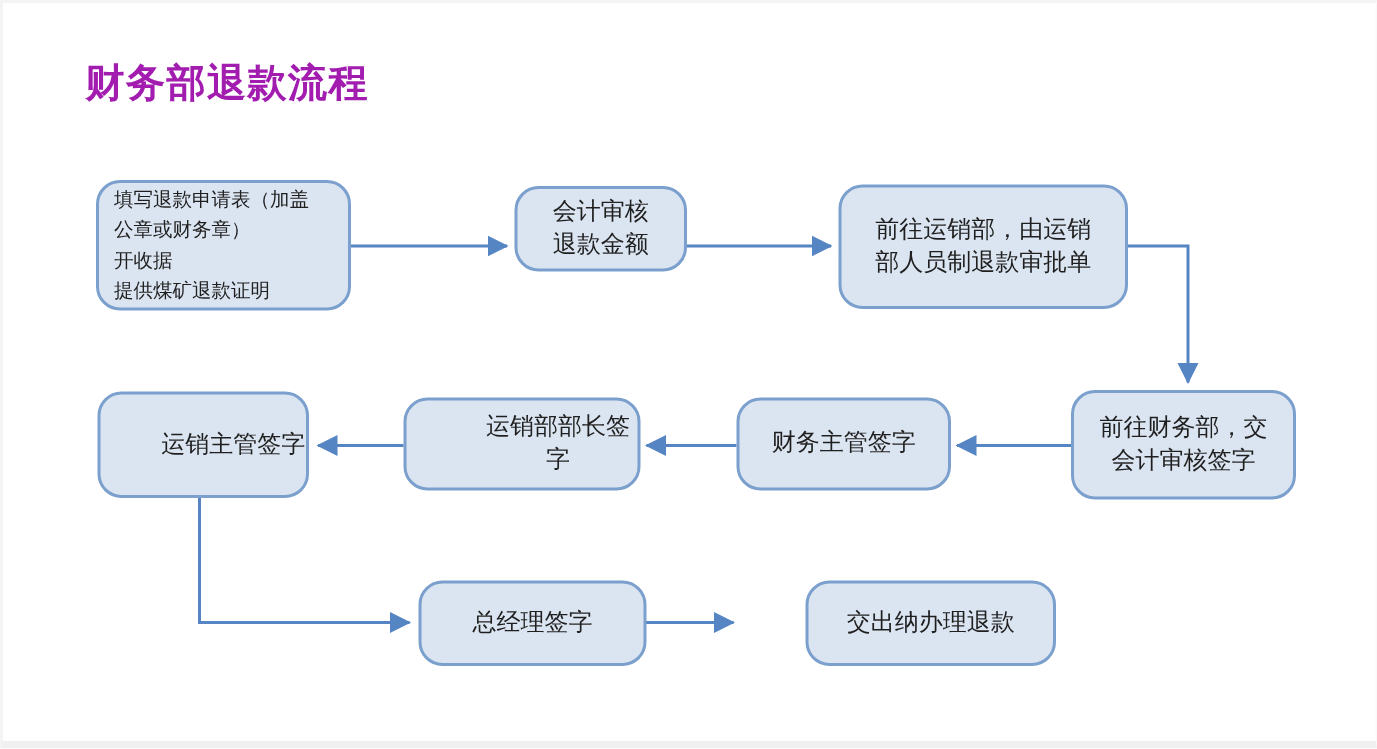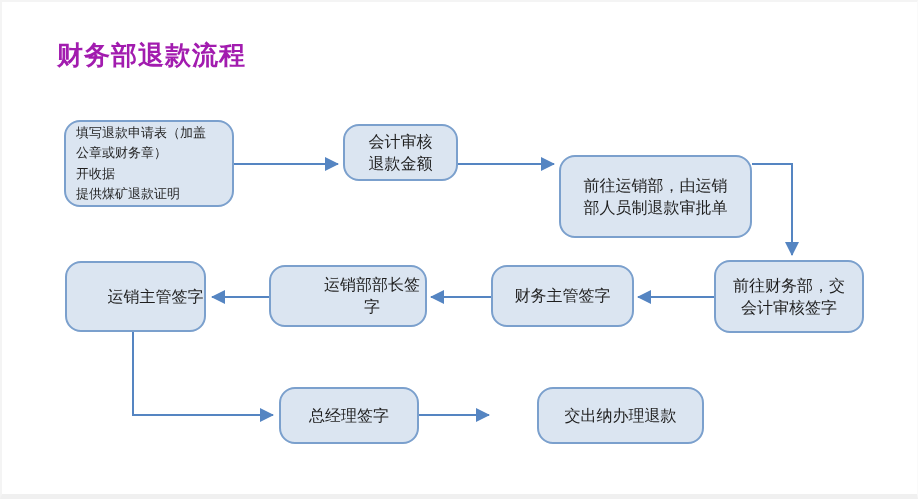--- a/index.html
+++ b/index.html
@@ -74,29 +74,29 @@
   </svg>
 
   <div class="node multiline-left" style="left:62px;top:118px;width:170px;height:87px;">填写退款申请表（加盖
 公章或财务章）
 开收据
 提供煤矿退款证明</div>
 
   <div class="node" style="left:341px;top:122px;width:115px;height:57px;">会计审核
 退款金额</div>
 
-  <div class="node" style="left:557px;top:121px;width:193px;height:83px;margin-top:32px;">前往运销部，由运销
+  <div class="node" style="left:557px;top:121px;width:193px;height:83px;">前往运销部，由运销
 部人员制退款审批单</div>
 
   <div class="node" style="left:712px;top:258px;width:150px;height:73px;">前往财务部，交
 会计审核签字</div>
 
   <div class="node" style="left:489px;top:263px;width:143px;height:62px;">财务主管签字</div>
 
   <div class="node" style="left:267px;top:263px;width:158px;height:62px;padding-left:48px;">运销部部长签字</div>
 
   <div class="node" style="left:63px;top:259px;width:141px;height:71px;padding-left:40px;">运销主管签字</div>
 
-  <div class="node" style="left:277px;top:385px;width:140px;height:57px;">总经理签字</div>
+  <div class="node" style="left:277px;top:385px;width:152px;height:57px;">总经理签字</div>
 
   <div class="node" style="left:491px;top:385px;width:167px;height:57px;margin-left:44px;">交出纳办理退款</div>
 
 </div>
 
 </body></html>

